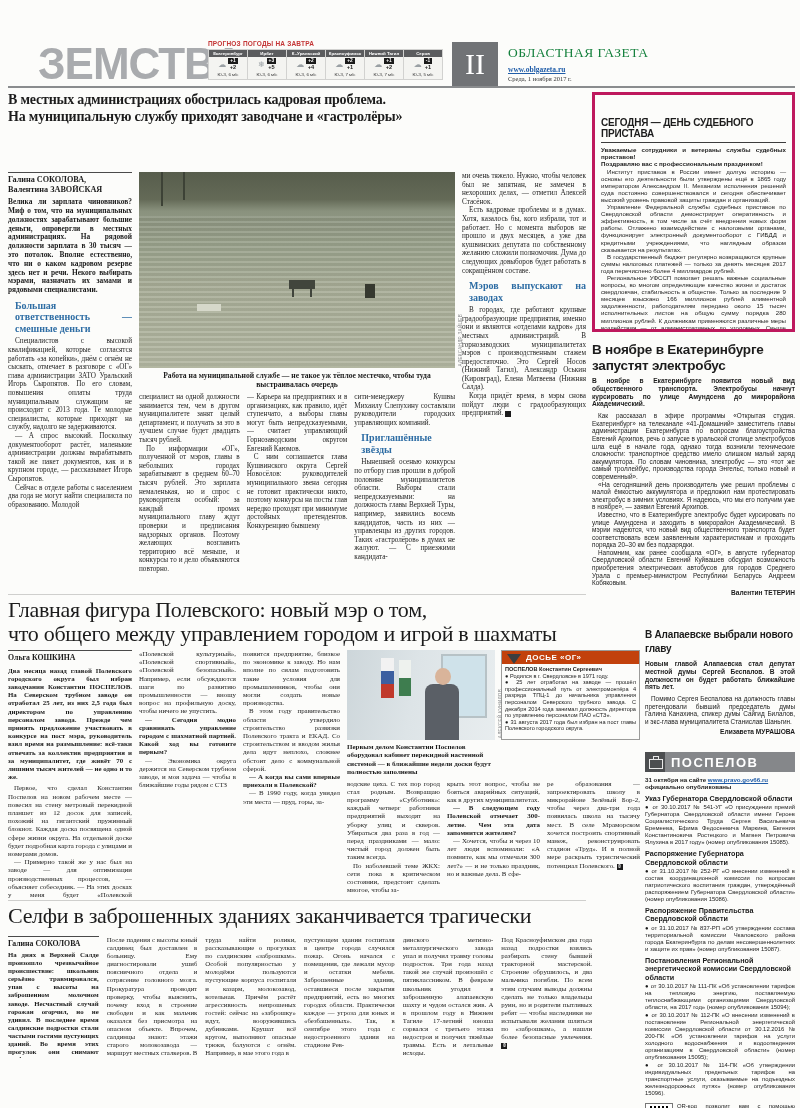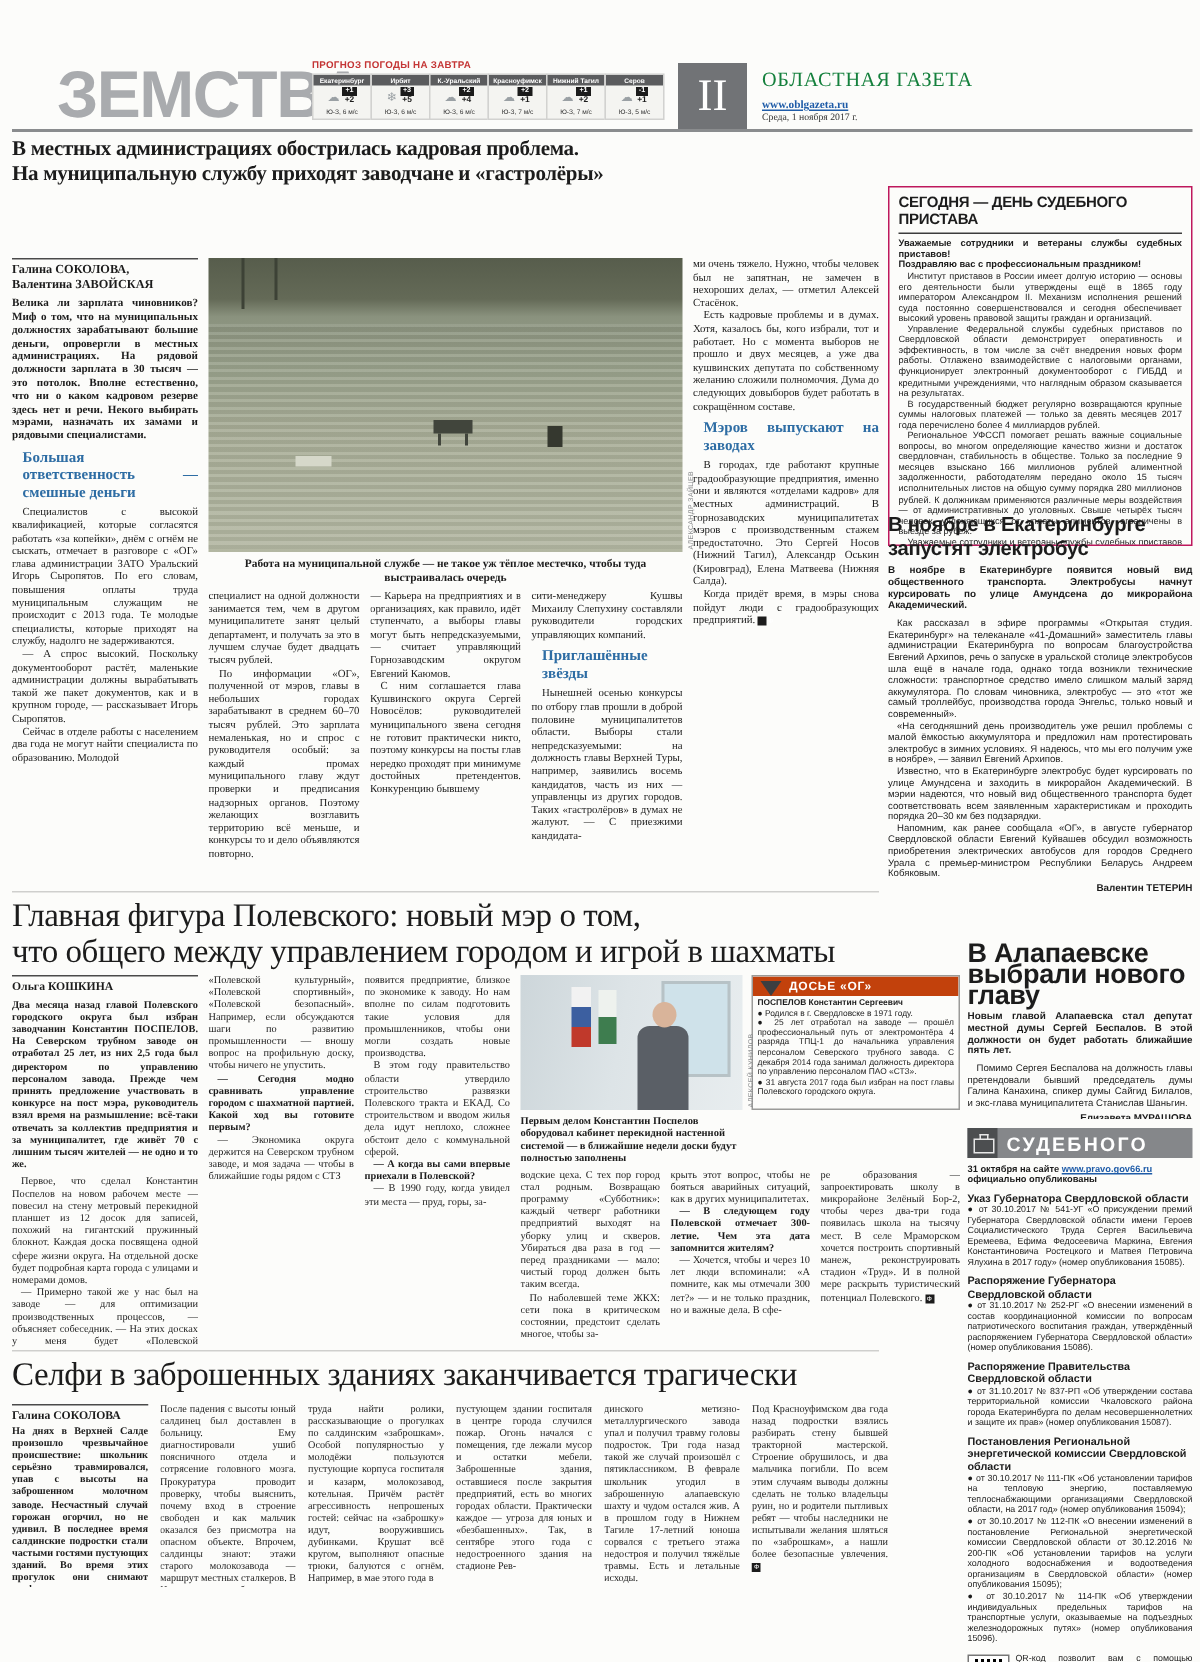--- a/index.html
+++ b/index.html
@@ -78,22 +78,22 @@
   .p1-bench { position:absolute; left:150px; top:108px; width:26px; height:9px; background:#41453c; }
   .p1-bench::after { content:""; position:absolute; left:3px; top:9px; width:2px; height:8px; background:#41453c;
                      box-shadow:18px 0 0 #41453c; }
   .p1-bin { position:absolute; left:226px; top:112px; width:10px; height:14px; background:#35382f; }
   .p1-white { position:absolute; left:58px; top:132px; width:24px; height:7px; background:#d6d8ca; }
   .a1-midcols { display:flex; gap:7px; height:184px; overflow:hidden; margin-top:2px; }
   .a1-midcols > div { flex:1; overflow:hidden; }
 
   
   #sb-pristav { position:absolute; left:592px; top:92px; width:203px; height:240px;
-                border:1px solid #be185d; padding:5px 6px; overflow:hidden;
-                font-family:"Liberation Sans",sans-serif;margin-top:32px; }
+                border:3px solid #be185d; padding:22px 6px; overflow:hidden;
+                font-family:"Liberation Sans",sans-serif; }
   .pristav-title { font-weight:bold; font-size:10px; letter-spacing:-0.2px;
                    border-bottom:1px solid #3c3c3c; padding-bottom:3px; margin-bottom:3px; }
   .sb-bold { font-weight:bold; font-size:6.2px; line-height:7.2px; text-align:justify; white-space:pre-line; }
   .sb-p { font-size:6.1px; line-height:7.1px; text-align:justify; text-indent:6px; }
   #sb-electro { position:absolute; left:592px; top:342px; width:203px; height:280px;
                 font-family:"Liberation Sans",sans-serif; overflow:hidden; }
   .sb-h { font-weight:bold; font-size:13.5px; line-height:15.5px; letter-spacing:-0.2px; margin-bottom:4px; }
   .sb-lede { font-weight:bold; font-size:6.6px; line-height:7.8px; text-align:justify; margin-bottom:4px; }
   .sb-body p { font-size:6.4px; line-height:7.6px; text-align:justify; text-indent:6px; }
   .sb-by { font-weight:bold; font-size:6.6px; text-align:right; margin-top:2px; }
@@ -317,32 +317,32 @@
     <div class="sb-body">
       <p>Как рассказал в эфире программы «Открытая студия. Екатеринбург» на телеканале «41-Домашний» заместитель главы администрации Екатеринбурга по вопросам благоустройства Евгений Архипов, речь о запуске в уральской столице электробусов шла ещё в начале года, однако тогда возникли технические сложности: транспортное средство имело слишком малый заряд аккумулятора. По словам чиновника, электробус — это «тот же самый троллейбус, производства города Энгельс, только новый и современный».</p>
       <p>«На сегодняшний день производитель уже решил проблемы с малой ёмкостью аккумулятора и предложил нам протестировать электробус в зимних условиях. Я надеюсь, что мы его получим уже в ноябре», — заявил Евгений Архипов.</p>
       <p>Известно, что в Екатеринбурге электробус будет курсировать по улице Амундсена и заходить в микрорайон Академический. В мэрии надеются, что новый вид общественного транспорта будет соответствовать всем заявленным характеристикам и проходить порядка 20–30 км без подзарядки.</p>
       <p>Напомним, как ранее сообщала «ОГ», в августе губернатор Свердловской области Евгений Куйвашев обсудил возможность приобретения электрических автобусов для городов Среднего Урала с премьер-министром Республики Беларусь Андреем Кобяковым.</p>
     </div>
     <div class="sb-by">Валентин ТЕТЕРИН</div>
   </div>
 
   <div id="sb-alapaevsk">
-    <div class="sb-h" style="font-size:18px;line-height:14px">В Алапаевске выбрали нового главу</div>
+    <div class="sb-h" style="font-size:10px;line-height:14px">В Алапаевске выбрали нового главу</div>
     <div class="sb-lede">Новым главой Алапаевска стал депутат местной думы Сергей Беспалов. В этой должности он будет работать ближайшие пять лет.</div>
     <div class="sb-body">
       <p>Помимо Сергея Беспалова на должность главы претендовали бывший председатель думы Галина Канахина, спикер думы Сайгид Билалов, и экс-глава муниципалитета Станислав Шаньгин.</p>
     </div>
     <div class="sb-by">Елизавета МУРАШОВА</div>
   </div>
 
   <div id="sb-docs">
     <div class="docs-bar">
       <div class="docs-case"></div>
-      <div class="docs-title">СУДЕБНОГО</div>
+      <div class="docs-title">ПОСПЕЛОВ</div>
     </div>
     <div class="docs-intro">
       <span>31 октября на сайте </span><span class="link">www.pravo.gov66.ru</span><span> официально опубликованы</span>
     </div>
     <div class="docs-sec-h">Указ Губернатора Свердловской области</div>
     <div class="docs-item">● от 30.10.2017 № 541-УГ «О присуждении премий Губернатора Свердловской области имени Героев Социалистического Труда Сергея Васильевича Еремеева, Ефима Федосеевича Маркина, Евгения Константиновича Ростецкого и Матвея Петровича Ялухина в 2017 году» (номер опубликования 15085).</div>
     <div class="docs-sec-h">Распоряжение Губернатора Свердловской области</div>
     <div class="docs-item">● от 31.10.2017 № 252-РГ «О внесении изменений в состав координационной комиссии по вопросам патриотического воспитания граждан, утверждённый распоряжением Губернатора Свердловской области» (номер опубликования 15086).</div>
     <div class="docs-sec-h">Распоряжение Правительства Свердловской области</div>
     <div class="docs-item">● от 31.10.2017 № 837-РП «Об утверждении состава территориальной комиссии Чкаловского района города Екатеринбурга по делам несовершеннолетних и защите их прав» (номер опубликования 15087).</div>

